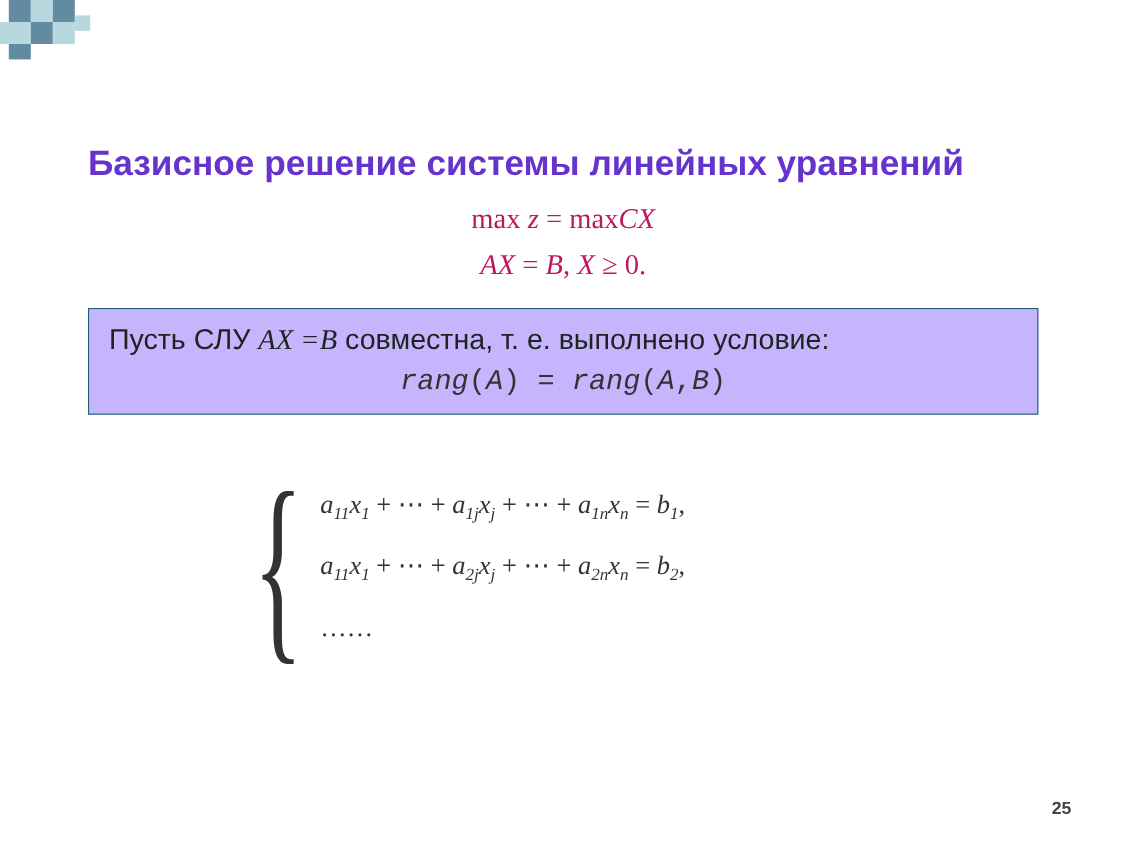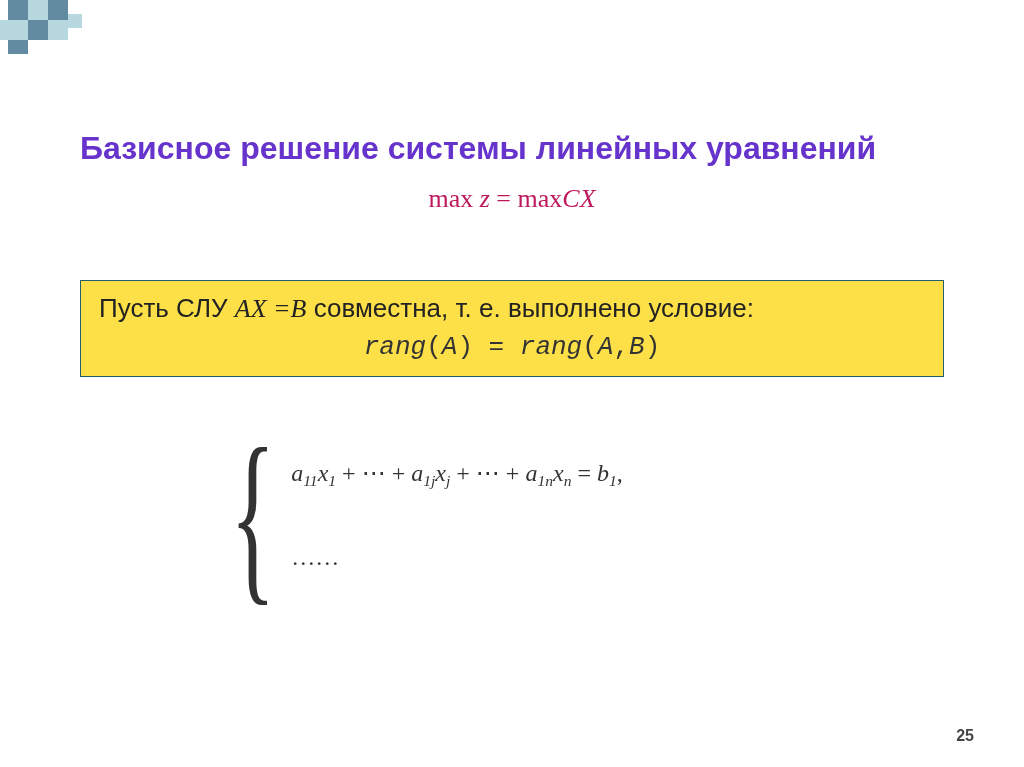--- a/index.html
+++ b/index.html
@@ -44,21 +44,21 @@
       color: #be185d;
       line-height: 1.6;
     }
     .obj-block .line { display: block; }
     .obj-block .op { font-style: normal; }
     .box {
       position: absolute;
       top: 280px;
       left: 80px;
       width: 864px;
-      background: #fde047;
+      background: #c4b5fd;
       border: 1px solid #206070;
       padding: 12px 18px 14px 18px;
       color: #333;
     }
     .box-text {
       font-family: Arial, sans-serif;
       font-size: 26px;
       color: #222;
     }
     .box-text .it { font-style: italic; font-family: "Times New Roman", serif; }
@@ -124,32 +124,34 @@
   <div class="sq" style="left:28px; top:20px; width:20px; height:20px; background:#628aa0;"></div>
   <div class="sq" style="left:48px; top:20px; width:20px; height:20px; background:#b8d8e0;"></div>
   <div class="sq" style="left:68px; top:14px; width:14px; height:14px; background:#b8d8e0;"></div>
   <div class="sq" style="left:8px; top:40px; width:20px; height:14px; background:#628aa0;"></div>
 </div>
 
 <h1 class="title">Базисное решение системы линейных уравнений</h1>
 
 <div class="obj-block">
   <span class="line"><span class="op">max</span> z <span class="op">=</span> <span class="op">max</span>CX</span>
+  <span class="line">AX <span class="op">=</span> B<span class="op">,</span> X <span class="op">≥ 0.</span></span>
 </div>
 
 <div class="box">
   <div class="box-text">
     <span>Пусть СЛУ  </span><span class="it">AX =B</span><span>  совместна, т. е. выполнено условие:</span>
   </div>
   <div class="box-eq">
     rang<span class="op">(</span>A<span class="op">)</span> <span class="op">=</span> rang<span class="op">(</span>A<span class="op">,</span>B<span class="op">)</span>
   </div>
 </div>
 
 <div class="system">
   <div class="brace">{</div>
   <div class="eqs">
     <div class="row">a<sub>11</sub>x<sub>1</sub> <span class="op">+ ⋯ +</span> a<sub>1j</sub>x<sub>j</sub> <span class="op">+ ⋯ +</span> a<sub>1n</sub>x<sub>n</sub> <span class="op">=</span> b<sub>1</sub><span class="op">,</span></div>
+    <div class="row">a<sub>11</sub>x<sub>1</sub> <span class="op">+ ⋯ +</span> a<sub>2j</sub>x<sub>j</sub> <span class="op">+ ⋯ +</span> a<sub>2n</sub>x<sub>n</sub> <span class="op">=</span> b<sub>2</sub><span class="op">,</span></div>
     <div class="row"><span class="op">……</span></div>
   </div>
 </div>
 
 <div class="page-num">25</div>
 
 </body></html>

